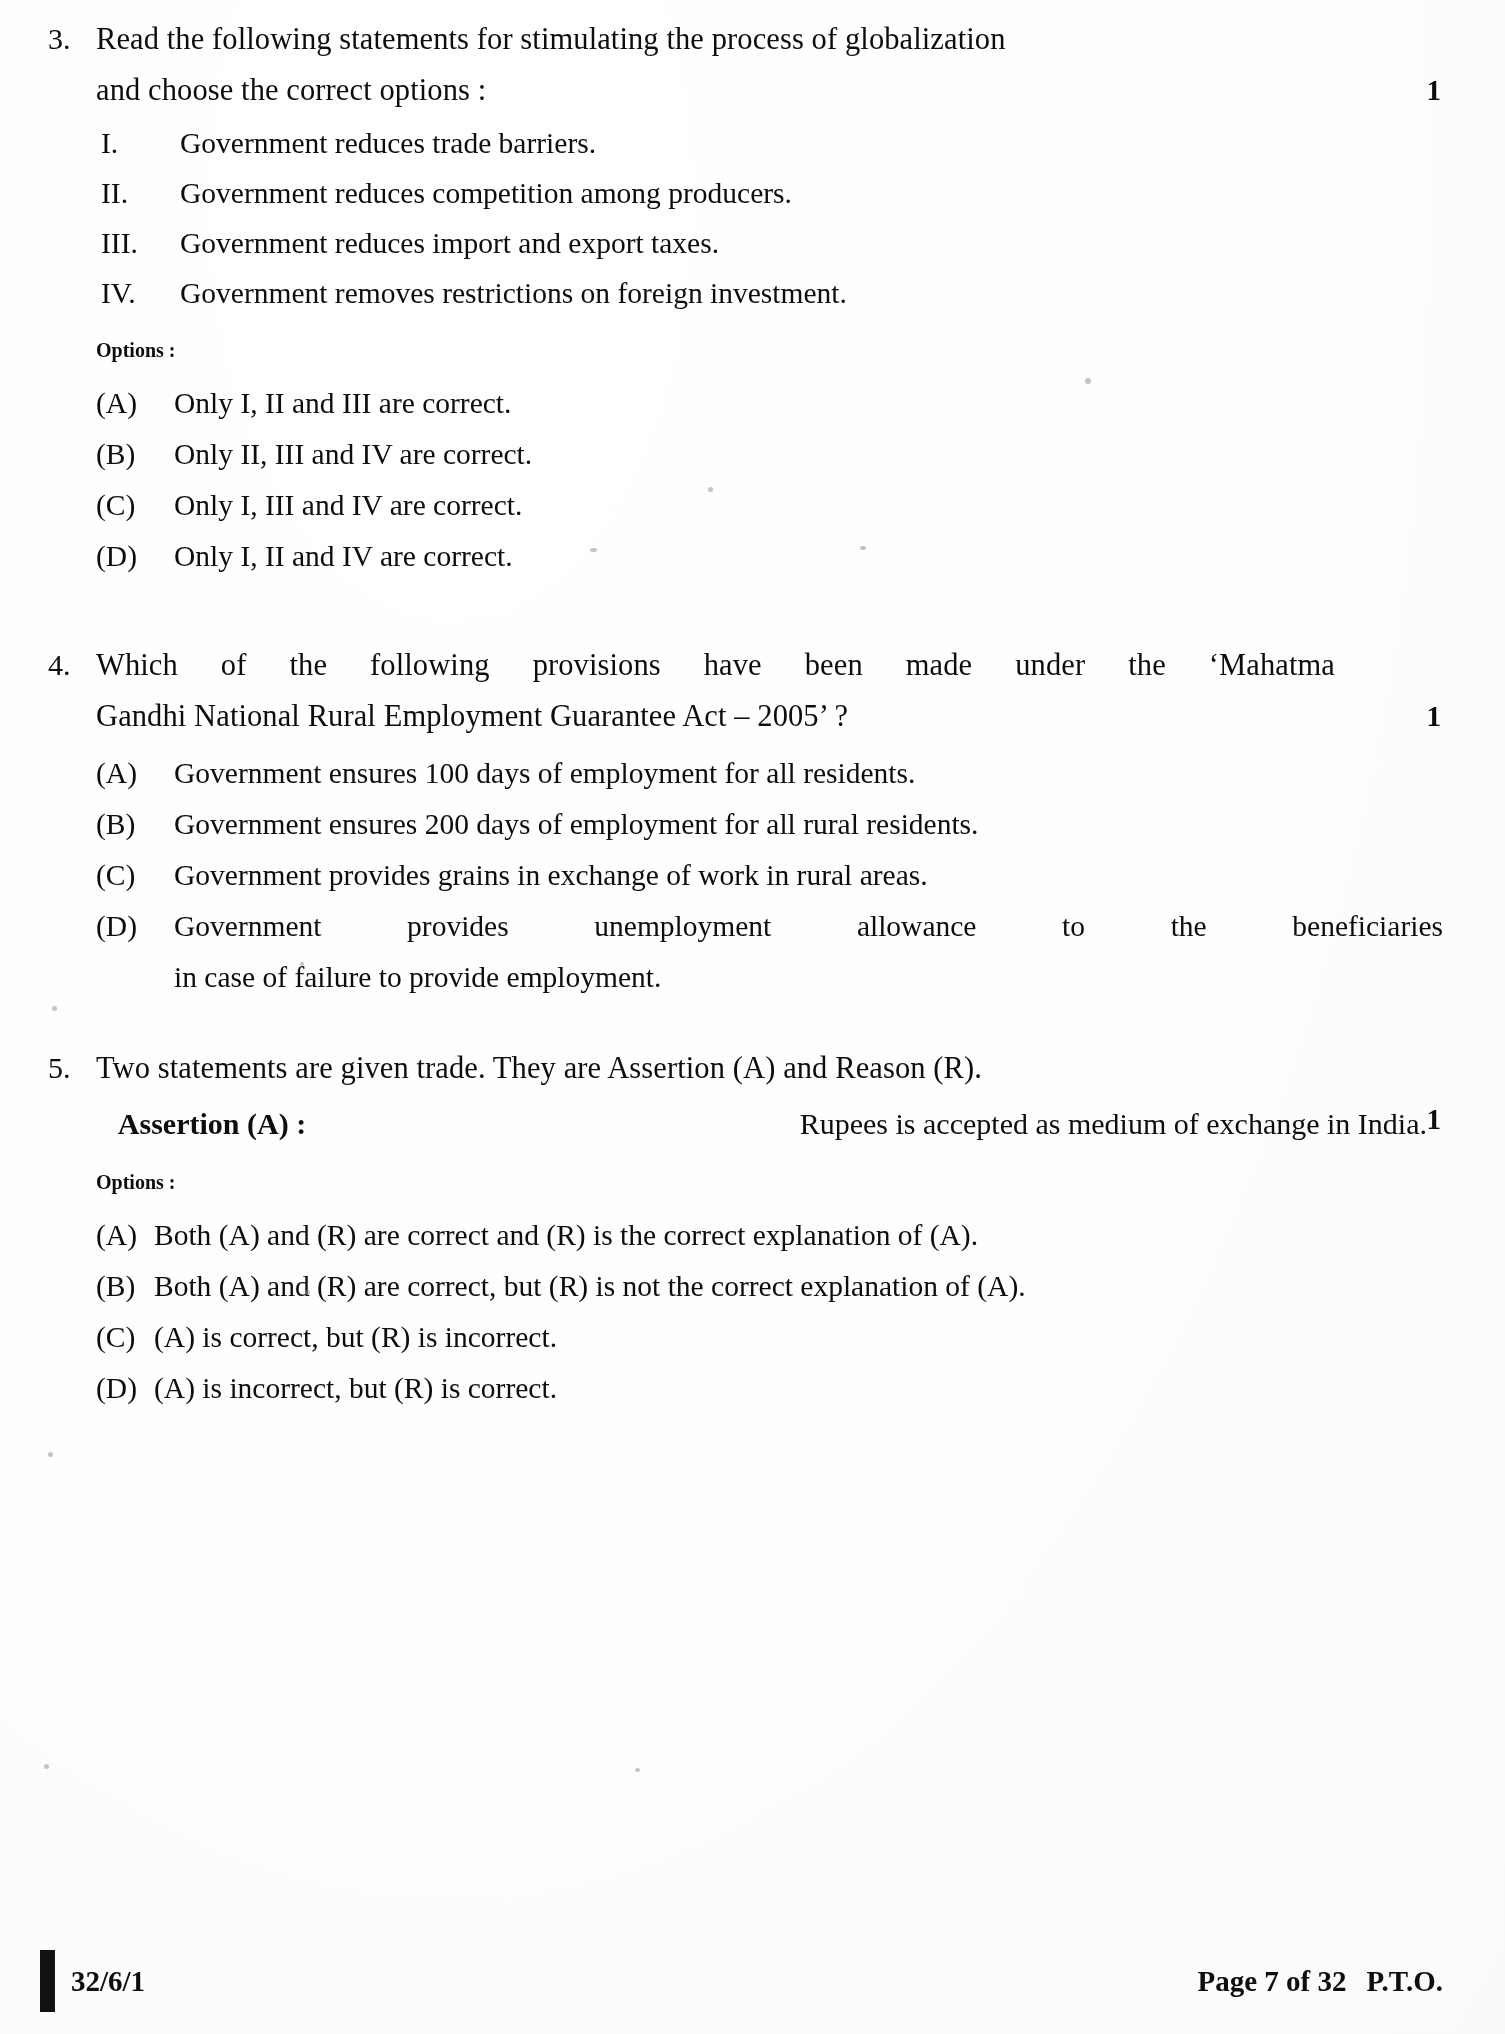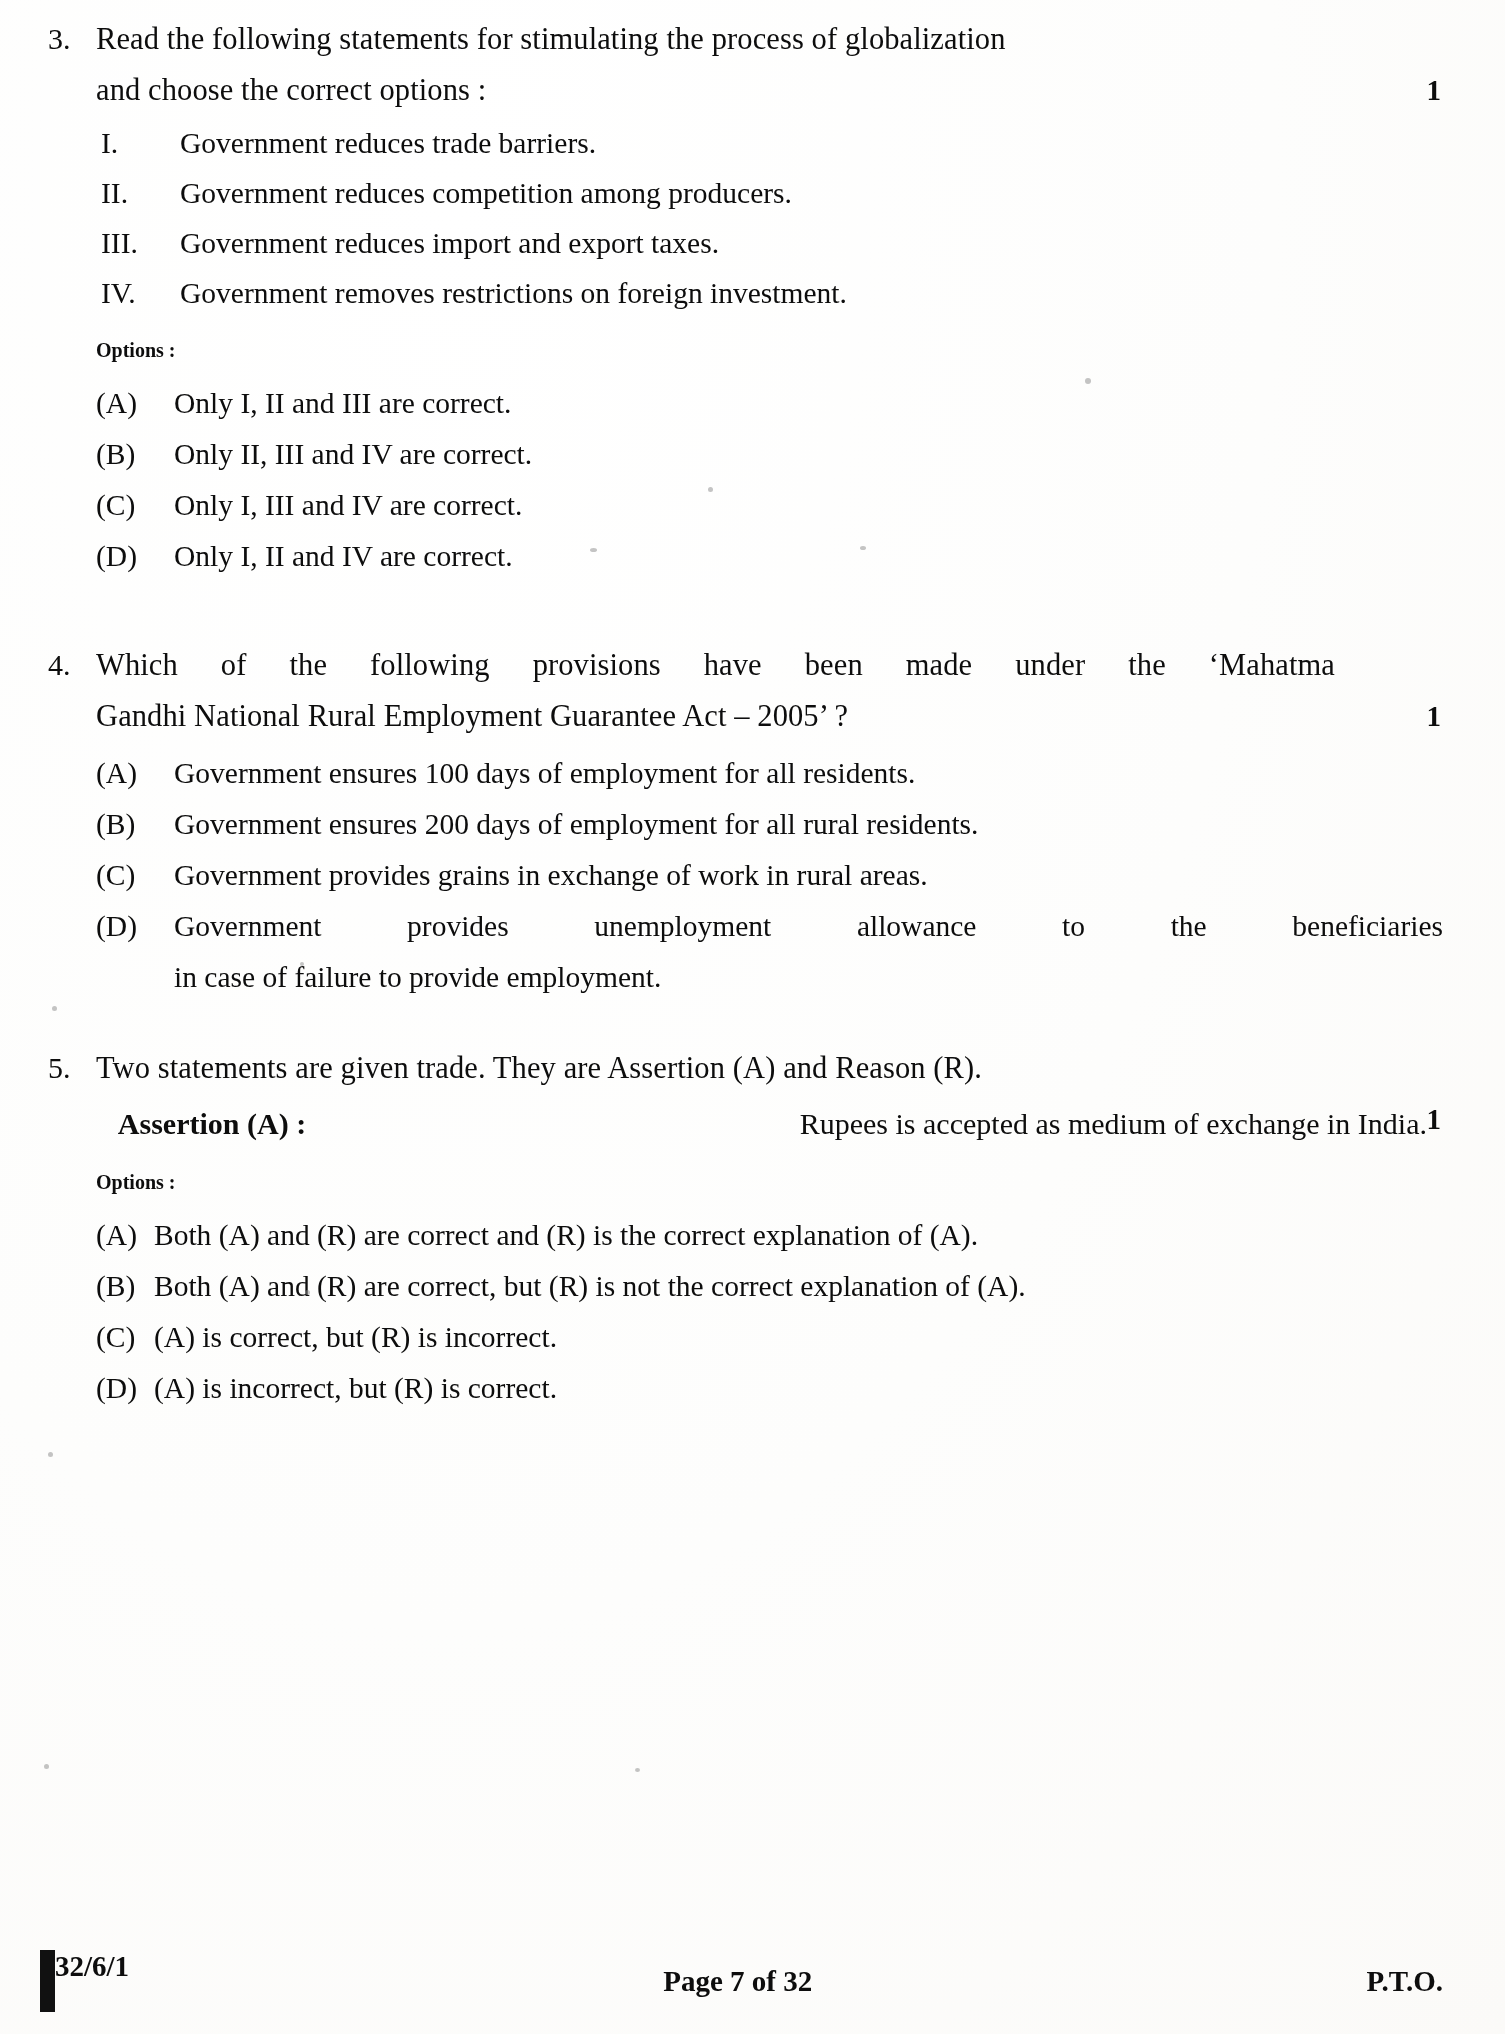--- a/index.html
+++ b/index.html
@@ -152,32 +152,34 @@
     bottom: 26px;
     height: 54px;
     padding: 0 62px 0 34px;
     display: flex;
     align-items: center;
     font-size: 29px;
     font-weight: 700;
   }
   .footer-left {
     display: flex;
+    align-items: center;
+    gap: 16px;
     flex: 0 0 auto;
   }
   .bar-mark {
     width: 15px;
     height: 62px;
     background: #111;
     display: inline-block;
     margin-left: 6px;
   }
   .footer-center {
     flex: 1 1 auto;
-    text-align: center;
+    text-align: right;
     padding-right: 20px;
   }
   .footer-right {
     flex: 0 0 auto;
   }
 
   
   .speck {
     position: absolute;
     background: #8a8a8a;

